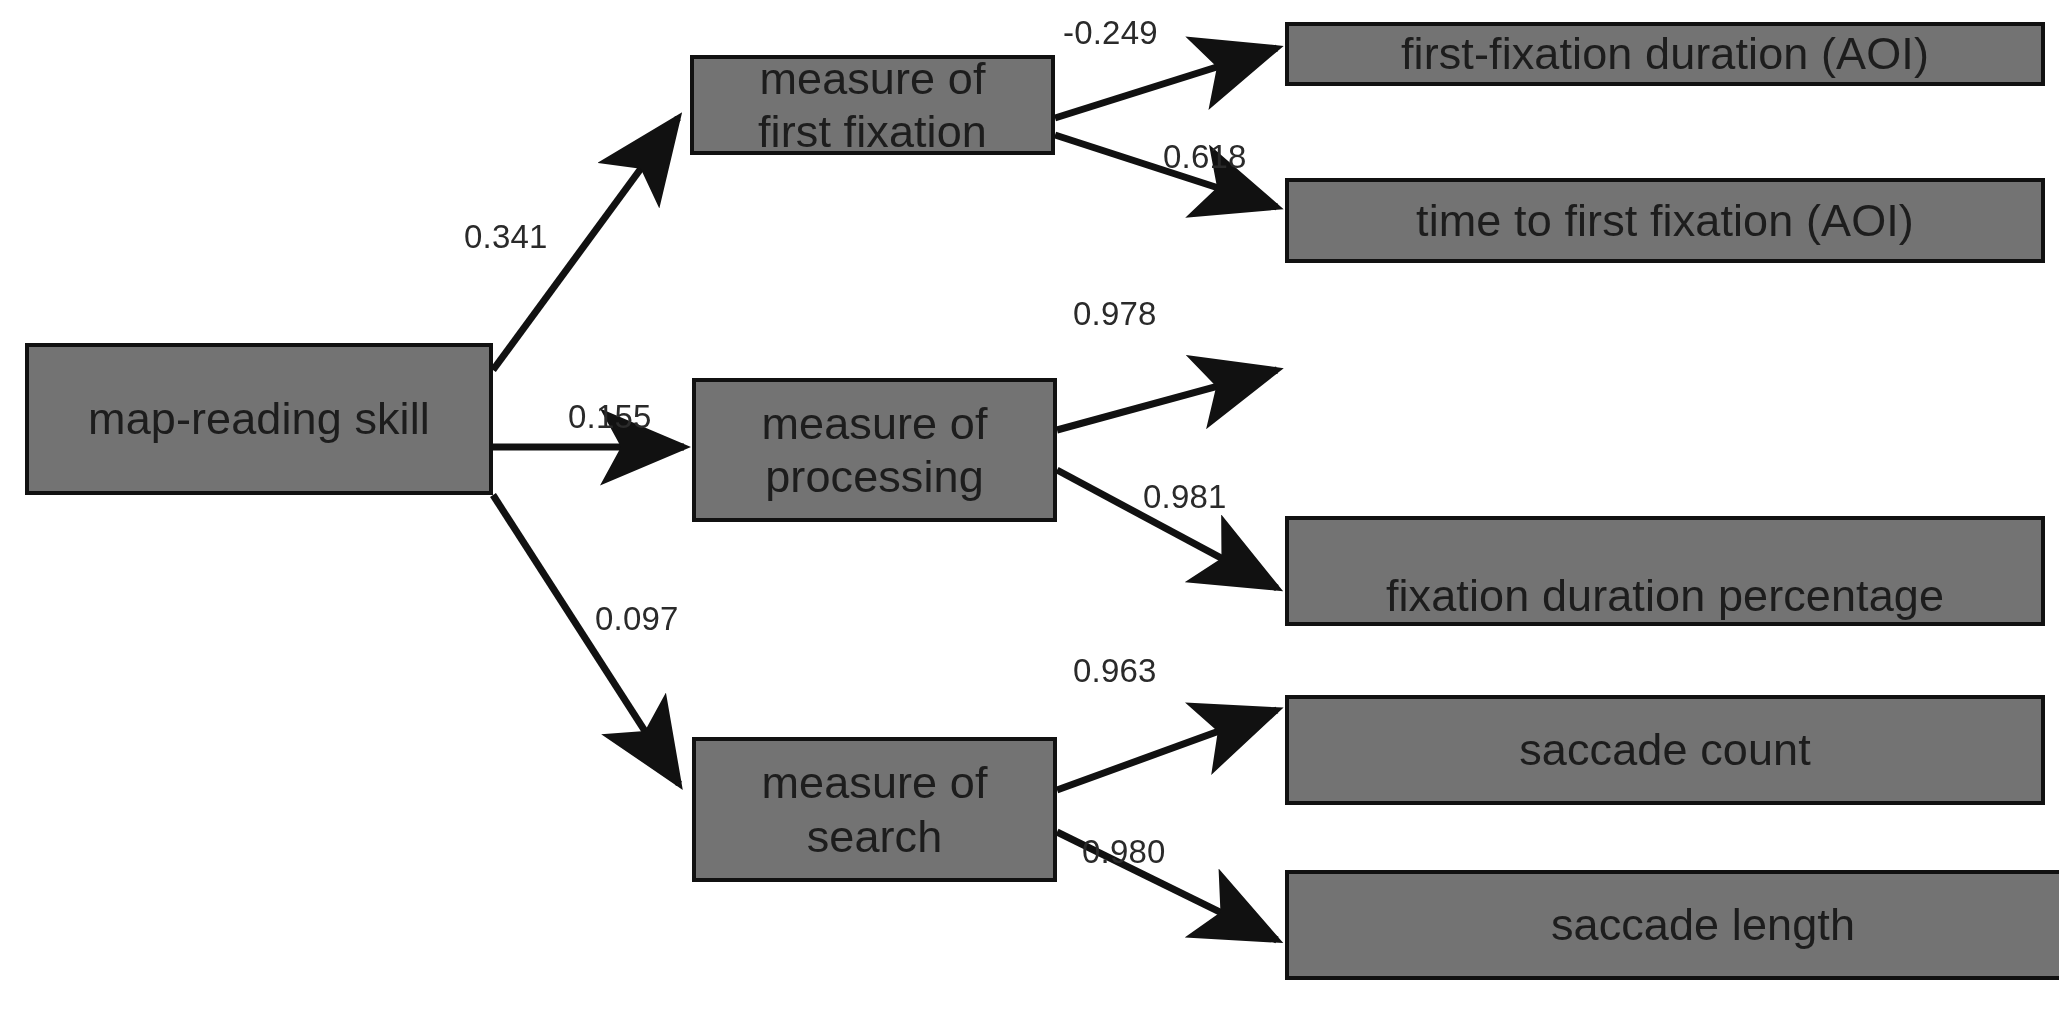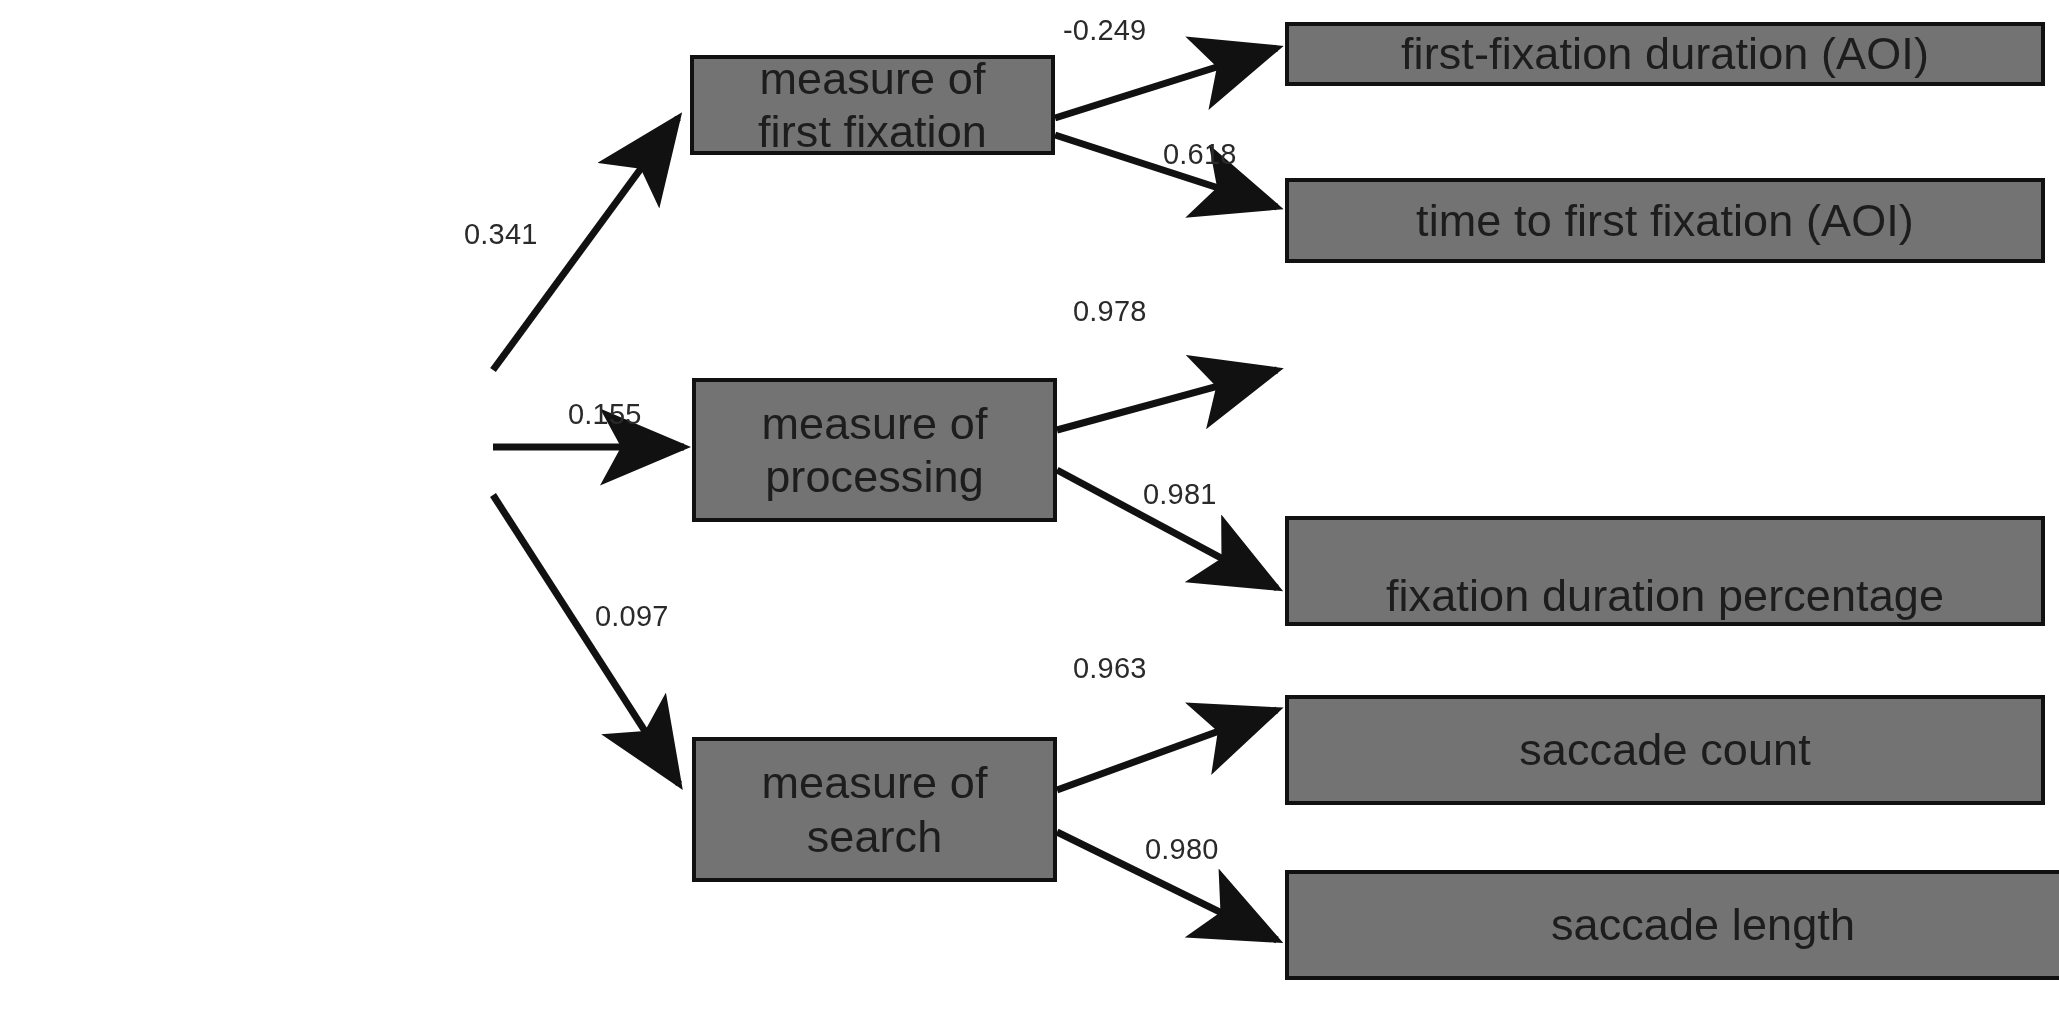--- a/index.html
+++ b/index.html
@@ -41,21 +41,21 @@
     display: block;
     white-space: pre-line;
     padding: 0 8px;
   }
   .node.latent { font-size: 45px; }
   .node.observed { font-size: 45px; }
 
   .edge-label {
     position: absolute;
     color: #2a2a2a;
-    font-size: 29px;
+    font-size: 33px;
     white-space: nowrap;
     letter-spacing: 0.2px;
   }
 </style>
 </head>
 <body>
 
 <div id="canvas">
 
   <svg id="edges" viewBox="0 0 2059 1018" xmlns="http://www.w3.org/2000/svg">
@@ -77,20 +77,23 @@
 
     <line x1="1057" y1="430" x2="1277" y2="370" stroke="#111111" stroke-width="7" marker-end="url(#arrowhead)"></line>
 
     <line x1="1057" y1="470" x2="1277" y2="588" stroke="#111111" stroke-width="7" marker-end="url(#arrowhead)"></line>
 
     <line x1="1057" y1="790" x2="1277" y2="710" stroke="#111111" stroke-width="7" marker-end="url(#arrowhead)"></line>
 
     <line x1="1057" y1="832" x2="1277" y2="940" stroke="#111111" stroke-width="7" marker-end="url(#arrowhead)"></line>
   </svg>
 
+  <div class="node latent" style="left:25px; top:343px; width:468px; height:152px;">
+    <span class="label">map-reading skill</span>
+  </div>
 
   <div class="node latent" style="left:690px; top:55px; width:365px; height:100px;">
     <span class="label">measure of
 first fixation</span>
   </div>
 
   <div class="node latent" style="left:692px; top:378px; width:365px; height:144px;">
     <span class="label">measure of
 processing</span>
   </div>
@@ -130,15 +133,15 @@
   <div class="edge-label" style="left:1063px; top:14px;">-0.249</div>
 
   <div class="edge-label" style="left:1163px; top:138px;">0.618</div>
 
   <div class="edge-label" style="left:1073px; top:295px;">0.978</div>
 
   <div class="edge-label" style="left:1143px; top:478px;">0.981</div>
 
   <div class="edge-label" style="left:1073px; top:652px;text-align:right;">0.963</div>
 
-  <div class="edge-label" style="left:1145px; top:833px;">0.980</div>
+  <div class="edge-label" style="left:1082px; top:833px;">0.980</div>
 
 </div>
 
 </body></html>

